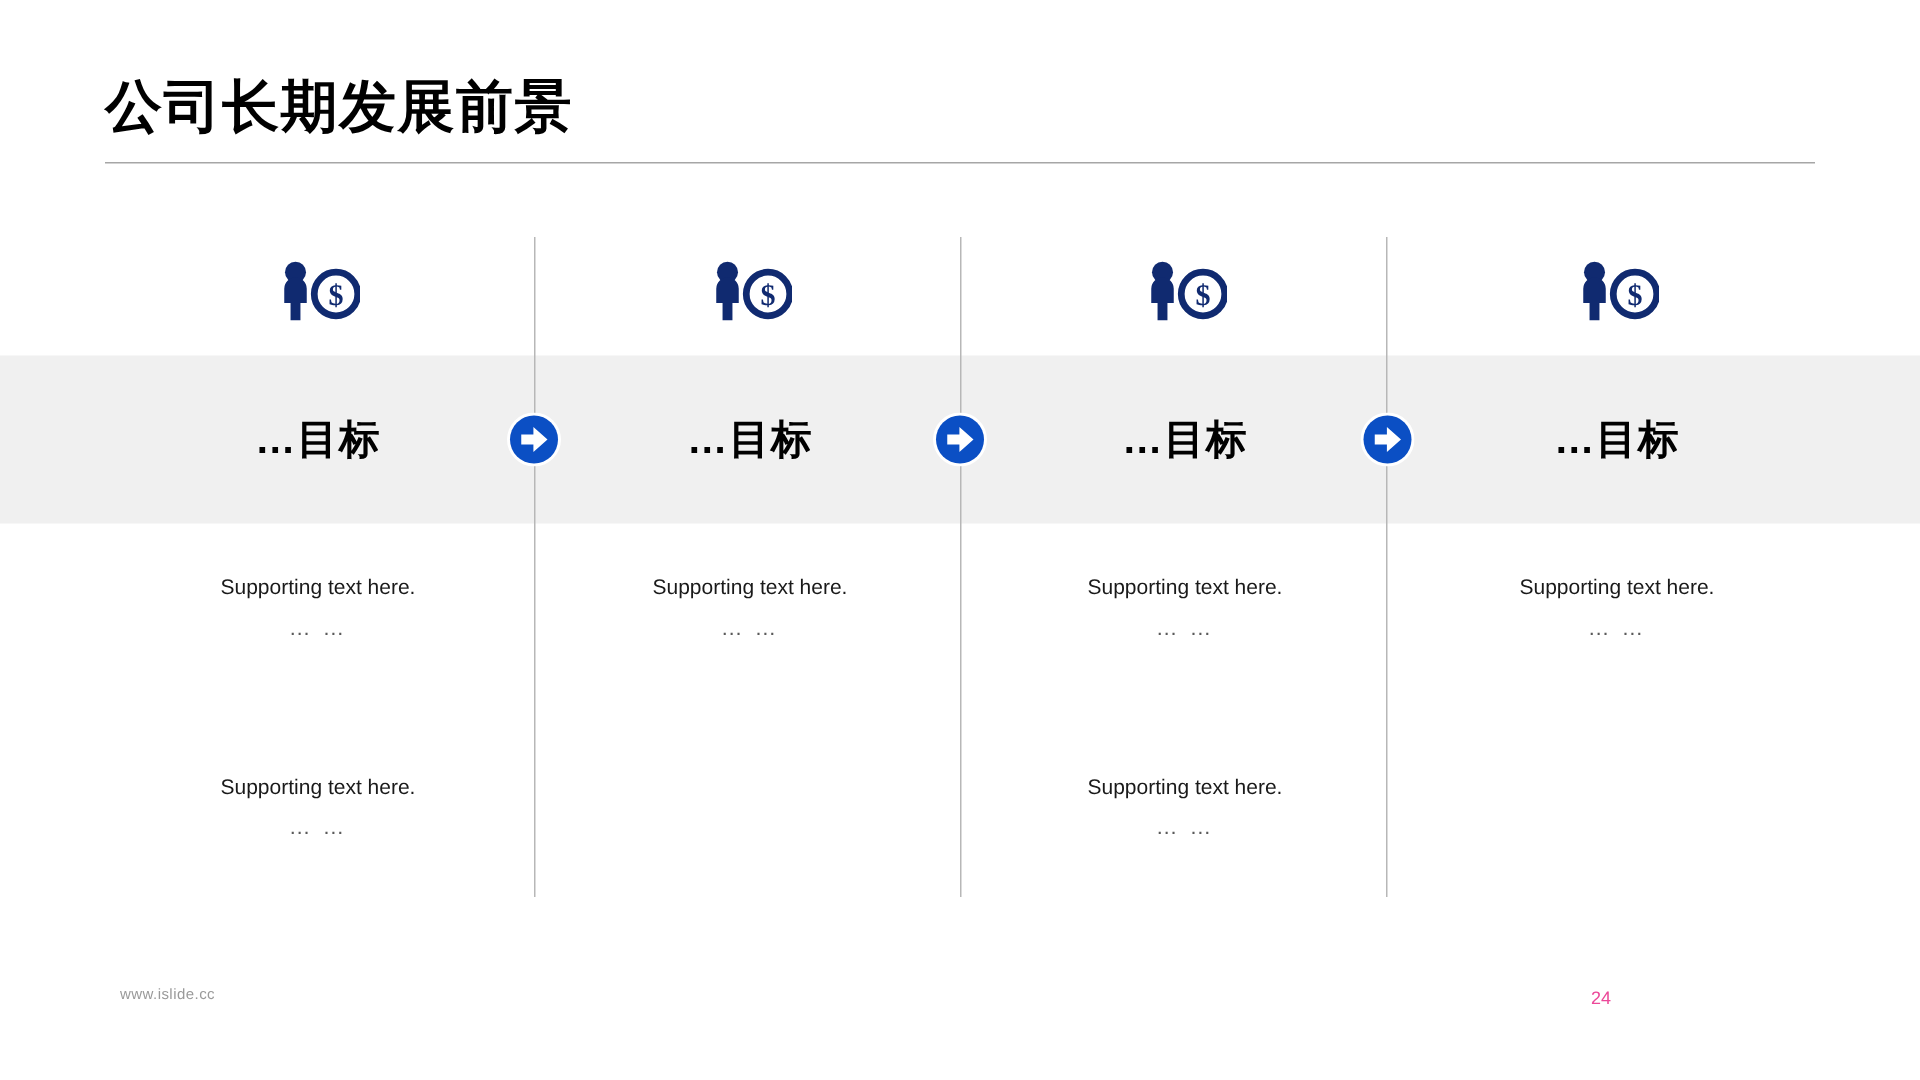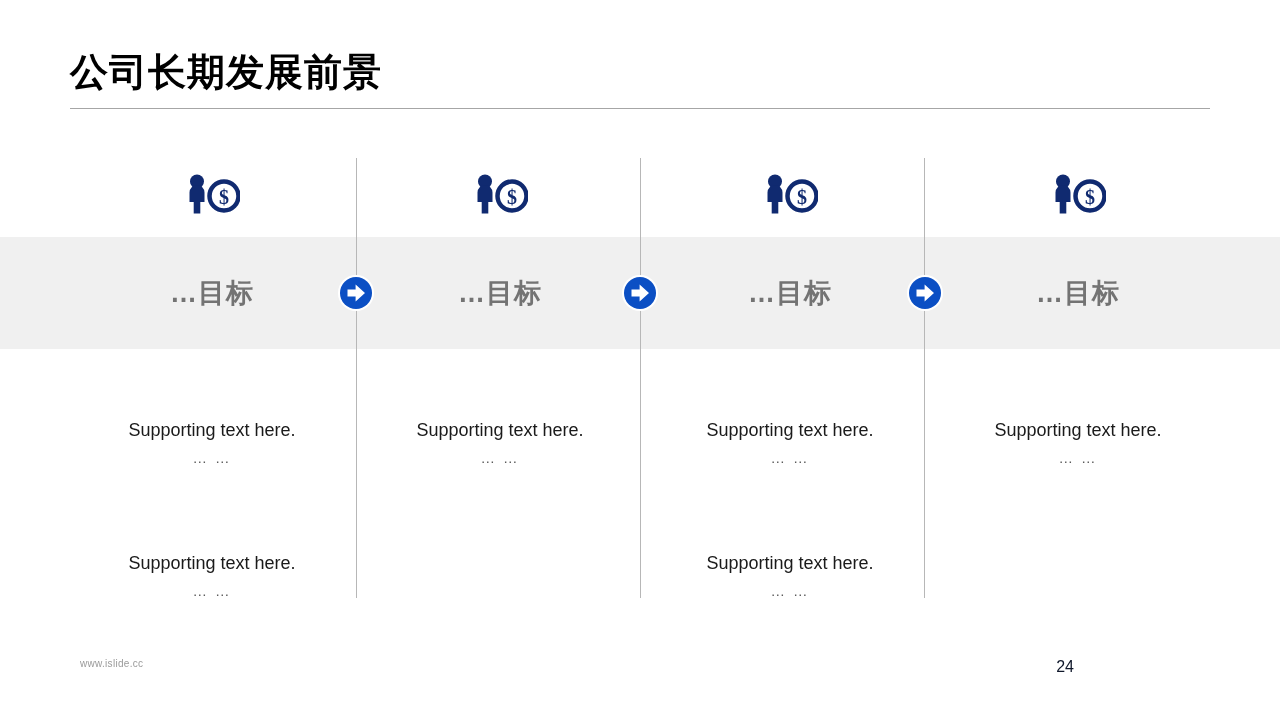--- a/index.html
+++ b/index.html
@@ -105,21 +105,21 @@
 
   
   .goal-label {
     position: absolute;
     top: 276px;
     left: 0;
     width: 284px;
     text-align: center;
     font-size: 27px;
     font-weight: bold;
-    color: #737373;
+    color: #000000;
     letter-spacing: 1px;
     line-height: 34px;
   }
 
   
   .arrow-badge {
     position: absolute;
     top: 275px;
     width: 36px;
     height: 36px;
@@ -131,24 +131,23 @@
   
   .support-block {
     position: absolute;
     left: 0;
     width: 284px;
     text-align: center;
   }
   .support-block.b1 { top: 381px; }
   .support-block.b2 { top: 514px; }
   .support-line {
-    font-size: 18px;
+    font-size: 14px;
     color: #1a1a1a;
     line-height: 21px;
-    margin-top: 39px;
   }
   .support-dots {
     font-size: 14.5px;
     color: #5a5a5a;
     line-height: 21px;
     margin-top: 7px;
     letter-spacing: 2px;
   }
 
   
@@ -157,22 +156,22 @@
     left: 80px;
     top: 658px;
     font-size: 10px;
     color: #9a9a9a;
     letter-spacing: .3px;
   }
   .footer-page {
     position: absolute;
     right: 78px;
     top: 658px;
-    font-size: 16px;
-    color: #0f172a;
+    font-size: 12px;
+    color: #ec4899;
   }
 </style>
 </head>
 <body>
 
 <div class="slide">
 
   <div class="title-block">
     <div class="slide-title">公司长期发展前景</div>
   </div>

